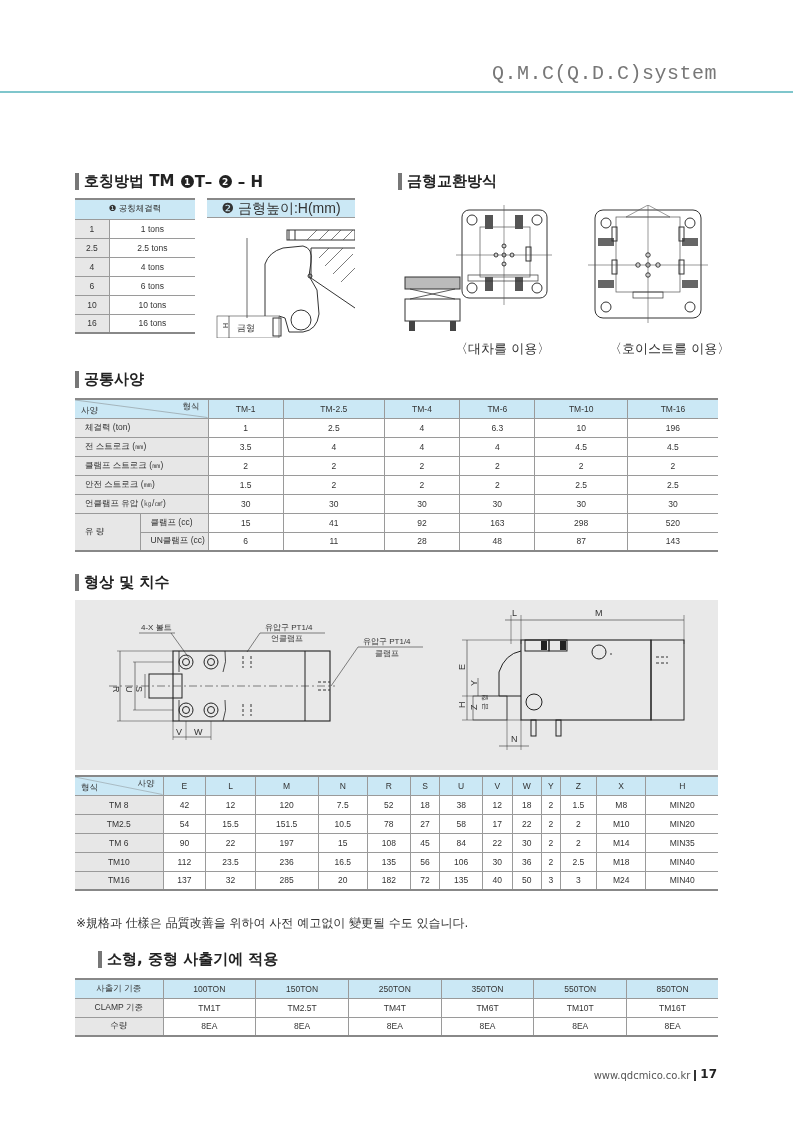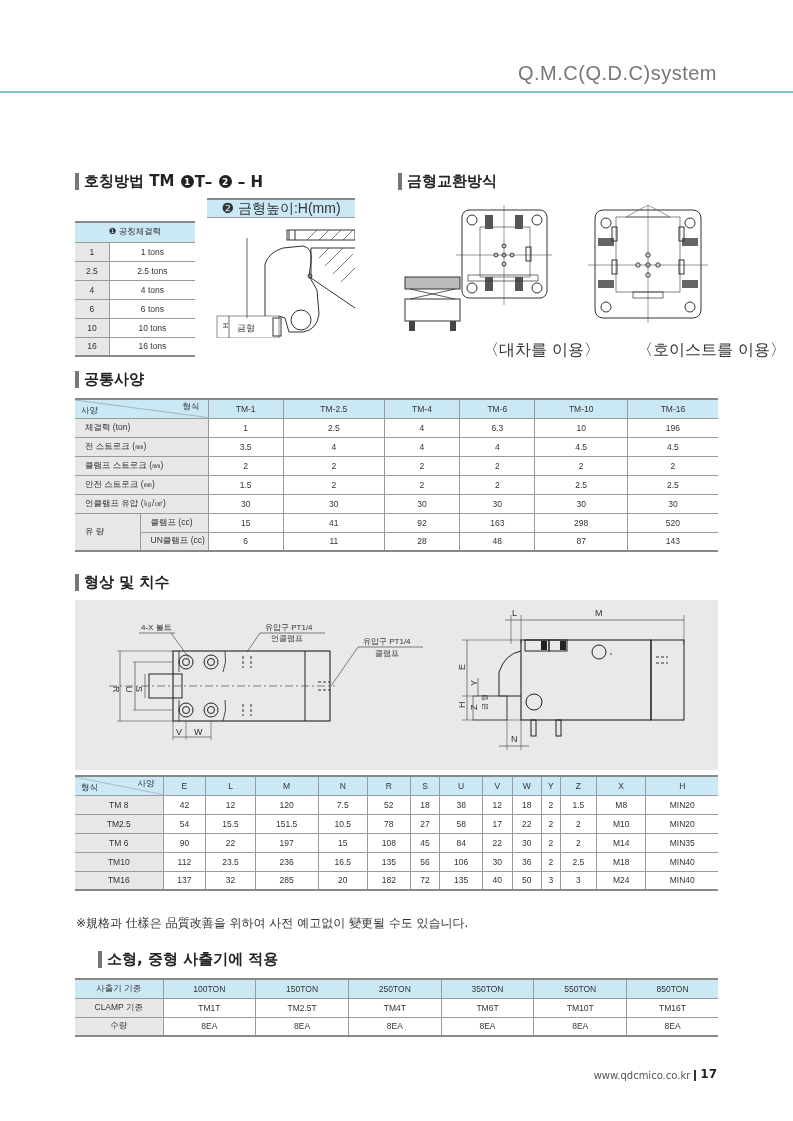--- a/index.html
+++ b/index.html
@@ -1,40 +1,40 @@
 <!DOCTYPE html>
 <html><head>
 <meta charset="utf-8">
 <style>
   * { box-sizing: border-box; margin: 0; padding: 0; }
   html, body { width: 793px; height: 1121px; background: #ffffff; overflow: hidden; }
   body { position: relative; font-family: "DejaVu Sans", sans-serif; color: #333; }
 
-  .hdr-title { position: absolute; right: 76px; top: 62px; font-family: Liberation Sans, sans-serif; font-size: 20px; color: #777; letter-spacing: 0.5px; font-weight: 300; }
+  .hdr-title { position: absolute; right: 76px; top: 62px; font-family: Liberation Mono, monospace; font-size: 20px; color: #777; letter-spacing: 0.5px; font-weight: 300; }
   .hdr-rule { position: absolute; left: 0; top: 91px; width: 793px; height: 2px; background: #7fc6cc; }
 
   .sec-title { position: absolute; font-size: 15px; font-weight: bold; color: #222; display: flex; align-items: center; }
   .sec-title .bar { display: inline-block; width: 4px; height: 17px; background: #777; margin-right: 5px; }
   .sec-title .dot { display: inline-flex; width: 13px; height: 13px; border-radius: 50%; background: #222; color: #fff; font-size: 9px; align-items: center; justify-content: center; margin: 0 1px; }
 
   table { border-collapse: collapse; position: absolute; font-family: "Liberation Sans", sans-serif; }
   td, th { font-size: 8.5px; font-weight: normal; text-align: center; color: #333; border: 1px solid #9a9a9a; height: 19px; }
   .hd { background: #cbe8f5; }
   .lab { background: #e7e7e7; }
   .lab-l { background: #e7e7e7; text-align: left; padding-left: 10px; }
   table { border-top: 2px solid #888; border-bottom: 2px solid #888; }
   td:first-child, th:first-child { border-left: none; }
   td:last-child, th:last-child { border-right: none; }
 
   .diag-cell { position: relative; }
   .diag-cell svg { position: absolute; left: 0; top: 0; width: 100%; height: 100%; }
   .diag-cell .tr { position: absolute; right: 8px; top: 1px; font-size: 8.5px; }
   .diag-cell .bl { position: absolute; left: 6px; bottom: 1px; font-size: 8.5px; }
 
-  .caption { position: absolute; font-size: 16px; color: #333; margin-left: 28px; }
+  .caption { position: absolute; font-size: 13px; color: #333; }
 
   .dim-box { position: absolute; left: 75px; top: 600px; width: 643px; height: 170px; background: #e9e9e9; }
 
   .note { position: absolute; left: 76px; top: 915px; font-size: 12px; color: #333; }
   .footer { position: absolute; right: 76px; top: 1067px; font-size: 10px; color: #555; display: flex; align-items: flex-end; }
   .footer .sep { display: inline-block; width: 2px; height: 11px; background: #333; margin: 0 4px; }
   .footer .pg { font-weight: bold; font-size: 12px; color: #222; }
 </style>
 </head>
 <body>
@@ -44,21 +44,21 @@
 
 <div class="sec-title" style="left:75px; top:172px;">
   <span class="bar"></span>
   <span>호칭방법 TM</span>&nbsp;
   <span class="dot">1</span>
   <span>T–</span>&nbsp;
   <span class="dot">2</span>&nbsp;
   <span>– H</span>
 </div>
 
-<table style="left:75px; top:198px; width:120px;margin-top:23px;">
+<table style="left:75px; top:198px; width:120px;">
   <tbody>
       <tr>
         <th class="hd" colspan="2" style="height:20px;">❶ 공칭체결력</th>
       </tr>
   </tbody>
     <tbody id="t1body">
       <tr>
         <td class="lab">1</td>
         <td>1 tons</td>
       </tr>

